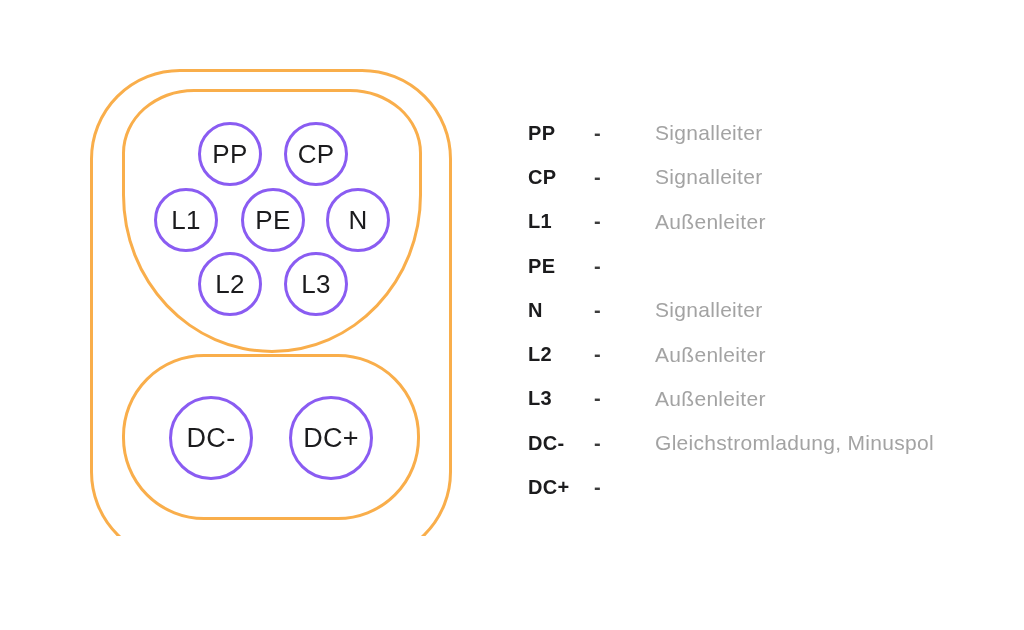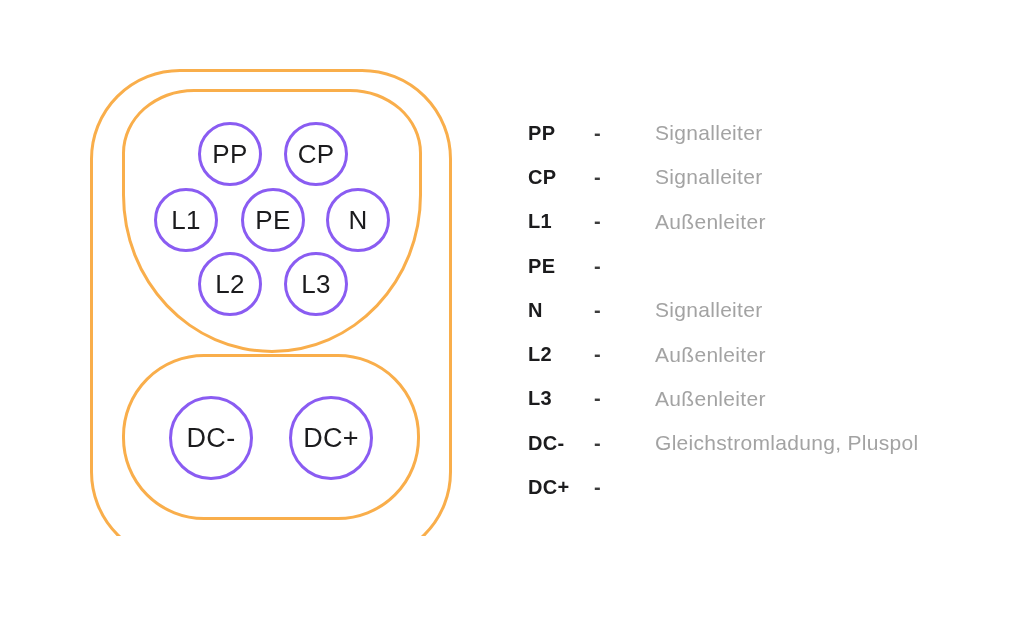--- a/index.html
+++ b/index.html
@@ -173,21 +173,21 @@
       <span class="legend-desc">Außenleiter</span>
     </div>
     <div class="legend-row">
       <span class="legend-pin">L3</span>
       <span class="legend-dash">-</span>
       <span class="legend-desc">Außenleiter</span>
     </div>
     <div class="legend-row">
       <span class="legend-pin">DC-</span>
       <span class="legend-dash">-</span>
-      <span class="legend-desc">Gleichstromladung, Pluspol</span>
+      <span class="legend-desc">Gleichstromladung, Minuspol</span>
     </div>
     <div class="legend-row">
       <span class="legend-pin">DC+</span>
       <span class="legend-dash">-</span>
     </div>
   </div>
 
 </div>
 
 </body></html>

